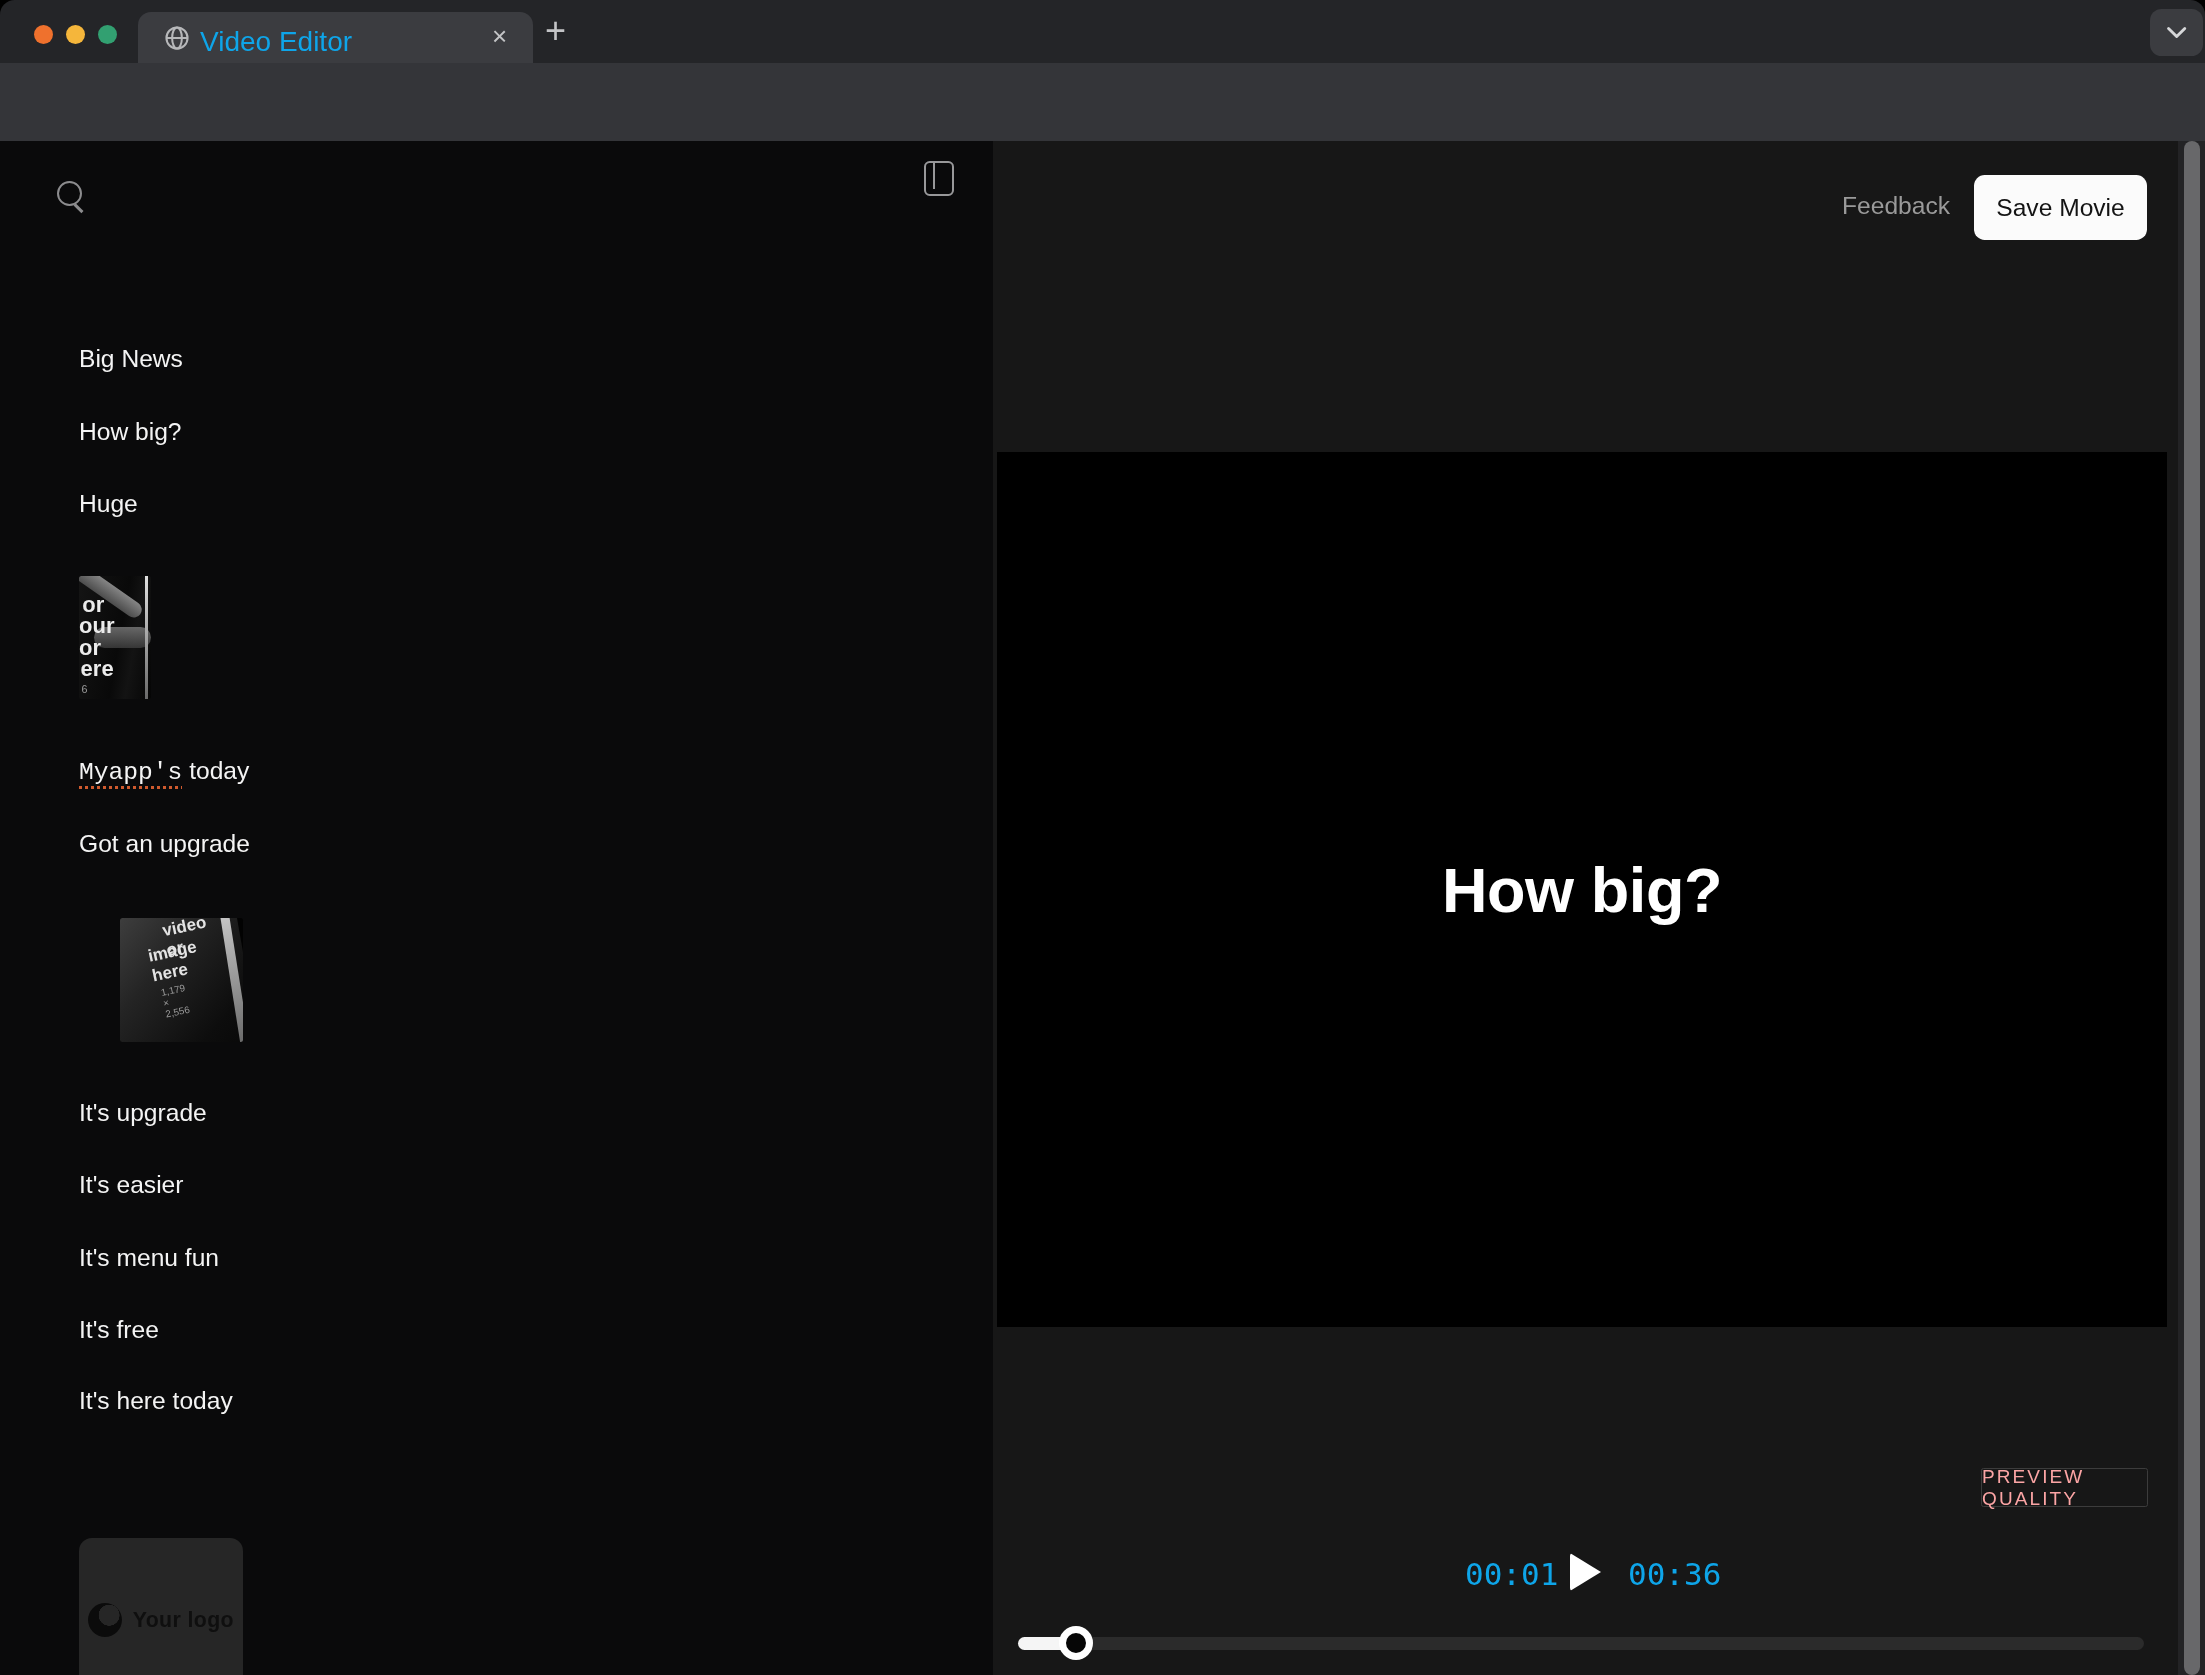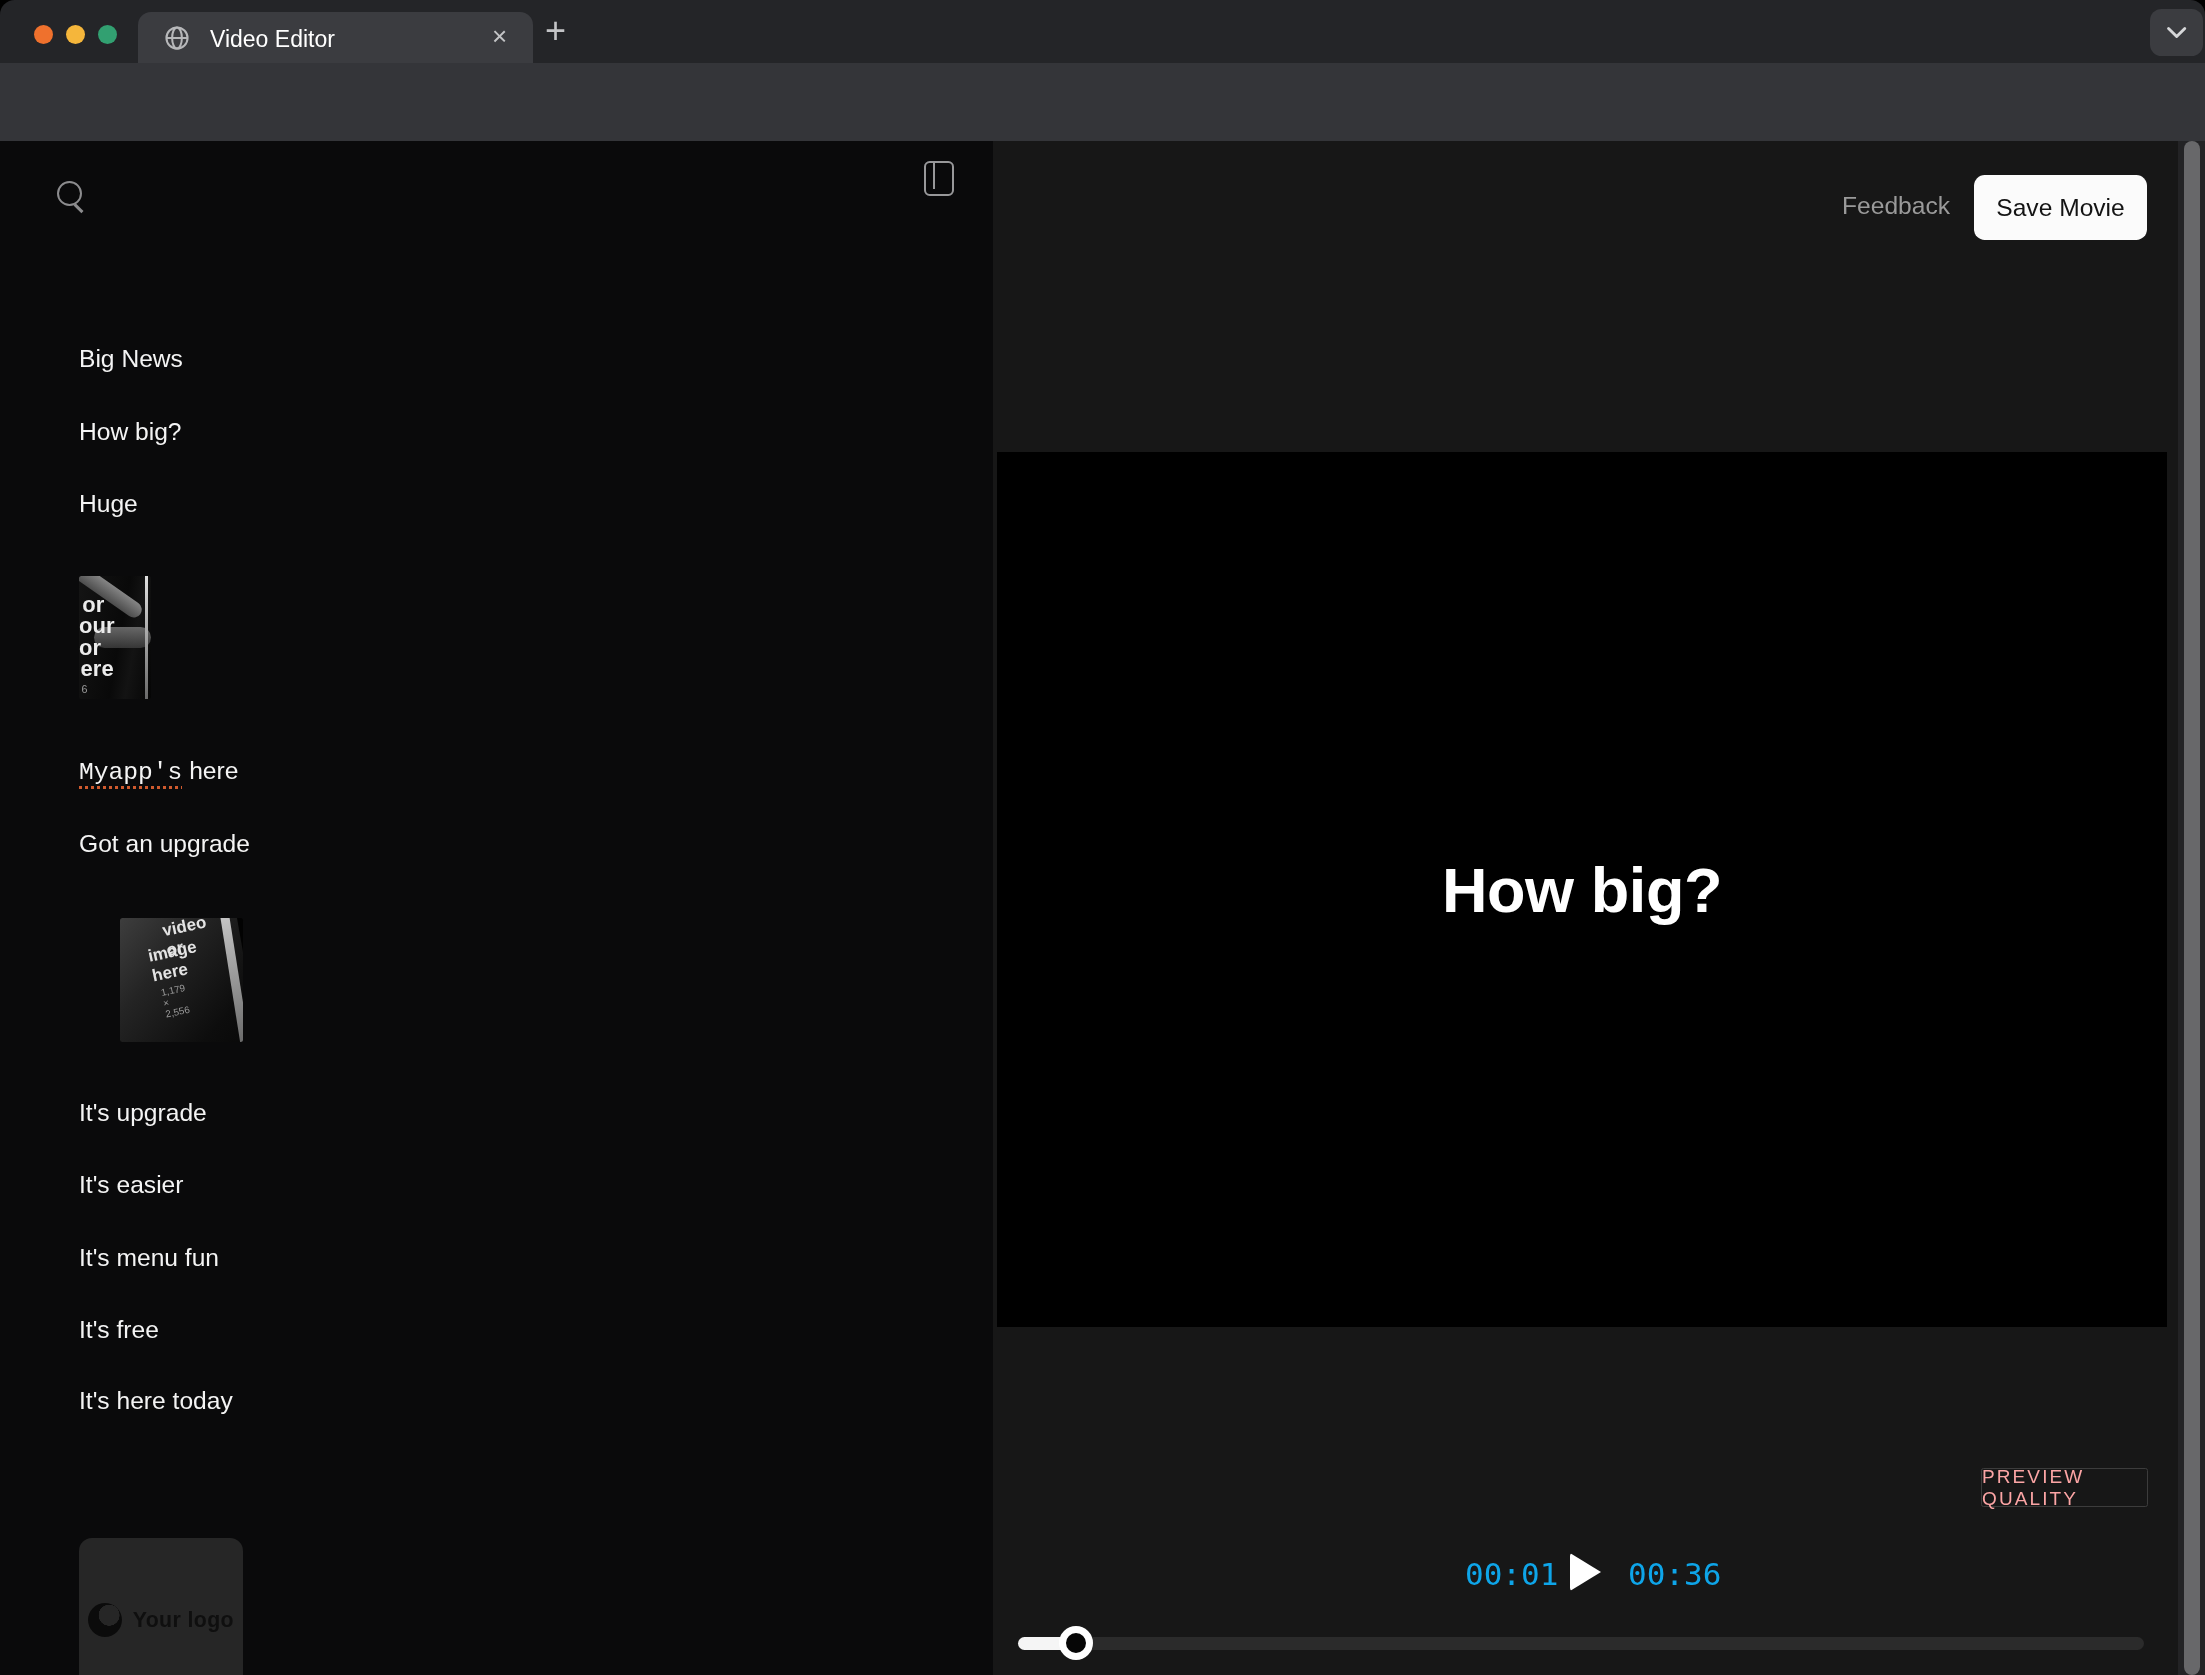--- a/index.html
+++ b/index.html
@@ -4,21 +4,21 @@
 <style>
   html,body{margin:0;padding:0;background:#000;}
   #screen{position:relative;width:2205px;height:1675px;overflow:hidden;background:#000;
           font-family:"Liberation Sans",sans-serif;-webkit-font-smoothing:antialiased;}
   .abs{position:absolute;}
 
   
   .tabstrip{left:0;top:0;width:2205px;height:63px;background:#242528;border-radius:14.8px 14.8px 0 0;}
   .light{width:19px;height:19px;border-radius:50%;top:24.6px;}
   .tab{left:138px;top:11.5px;width:395px;height:52px;background:#3b3c40;border-radius:13px 13px 0 0;}
-  .tab-title{left:72px;top:14px;font-size:23px;color:#ffffff;}
+  .tab-title{left:62px;top:14px;font-size:28px;color:#0ea5e9;}
   .tab-close{left:354px;top:9.8px;font-size:26px;color:#c3c4c6;}
   .newtab{left:545px;top:9.8px;font-size:36px;color:#c3c4c6;font-weight:300;}
   .chev-btn{left:2150px;top:9px;width:53px;height:47px;background:#3b3c40;border-radius:11.5px;display:flex;align-items:center;justify-content:center;}
   .toolbar{left:0;top:63px;width:2205px;height:78px;background:#343539;}
   .navic{font-size:29.5px;color:#96979a;top:84px;}
   .urlbar{left:201px;top:79px;width:896px;height:45px;border-radius:23px;background:#1e1f23;}
   .tune{left:8.2px;top:4.9px;width:36px;height:36px;border-radius:50%;background:#3a3b3f;display:flex;align-items:center;justify-content:center;}
   .url-text{left:62px;top:9.8px;font-size:23px;color:#d9d9da;letter-spacing:0.2px;}
   .bkstar{left:845px;top:4.9px;font-size:29.5px;color:#9b9c9f;}
   .ext{width:36px;height:36px;top:83px;display:flex;align-items:center;justify-content:center;}
@@ -264,21 +264,21 @@
     <div class="t1streak"></div>
     <div class="t1arm"></div>
     <span class="t1frag" style="left:3.3px;top:18px">or</span>
     <span class="t1frag" style="left:0px;top:39px">our</span>
     <span class="t1frag" style="left:0px;top:61px">or</span>
     <span class="t1frag" style="left:1.6px;top:82px">ere</span>
     <span class="t1foot">6</span>
     <div class="t1line"></div>
   </div>
 
-  <div class="abs srow" style="top:757px"><span class="spell">Myapp's</span><span> here</span></div>
+  <div class="abs srow" style="top:757px"><span class="spell">Myapp's</span><span> today</span></div>
   <div class="abs srow" style="top:830px">Got an upgrade</div>
 
   <div class="abs thumb2">
     <div class="t2panel"></div>
     <div class="t2edge"></div>
     <div class="t2txt">
 
       <span class="t2l2">video or</span>
       <span class="t2l3">image here</span>
       <span class="t2dims">1,179 × 2,556</span>

